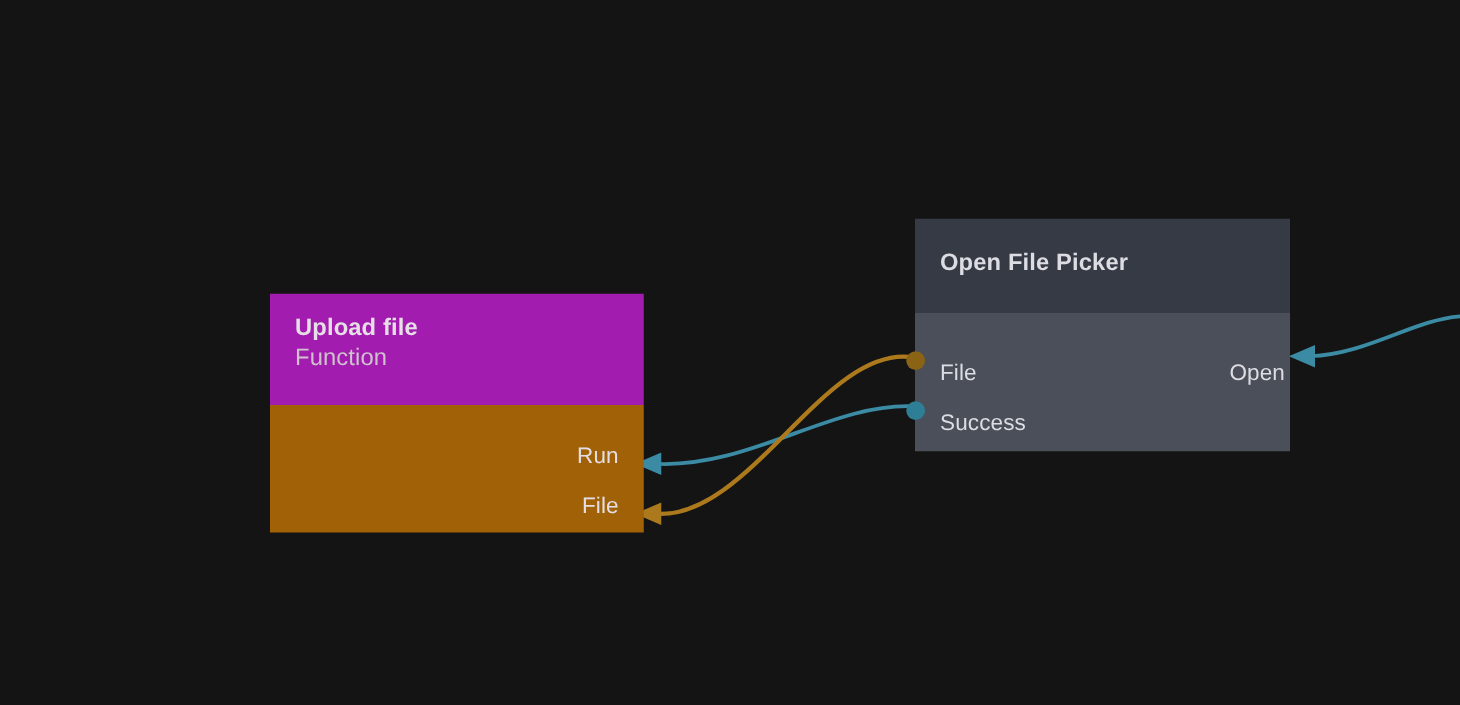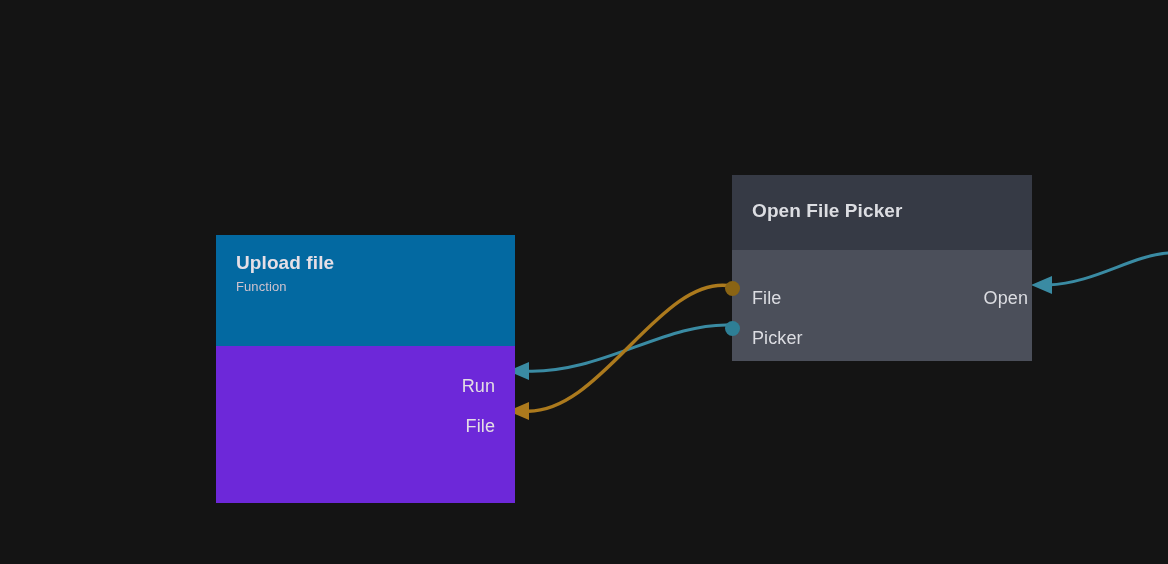--- a/index.html
+++ b/index.html
@@ -45,45 +45,45 @@
     padding: 16px 20px 14px 20px;
   }
   .node-title {
     font-size: 19px;
     font-weight: bold;
     color: #e6dfe6;
     line-height: 23px;
     letter-spacing: .1px;
   }
   .node-subtitle {
-    font-size: 13px;
+    font-size: 19px;
     font-weight: normal;
     color: #cfc2cd;
     line-height: 25px;
     letter-spacing: .1px;
   }
   .node-body {
     box-sizing: border-box;
     position: relative;
   }
 
   
   #node-upload {
     left: 216px;
     top: 235px;
     width: 299px;
     height: 212px;
   }
   #node-upload .node-header {
-    background: #0369a1;
-    height: 111px;
+    background: #a21caf;
+    height: 89px;
   }
   #node-upload .node-body {
-    background: #6d28d9;
-    height: 157px;
+    background: #a16207;
+    height: 102px;
     padding-top: 10px;
   }
 
   
   #node-picker {
     left: 732px;
     top: 175px;
     width: 300px;
     height: 220px;
   }
@@ -188,19 +188,19 @@
     <div class="node-body">
 
       <div class="port-row in">
         <span class="port-dot left dot-amber"></span>
         <span class="port-label">File</span>
         <span class="port-label" style="position:absolute; right:4px;">Open</span>
       </div>
 
       <div class="port-row in">
         <span class="port-dot left dot-teal"></span>
-        <span class="port-label">Picker</span>
+        <span class="port-label">Success</span>
       </div>
 
     </div>
   </div>
 
 </div>
 
 </body></html>

